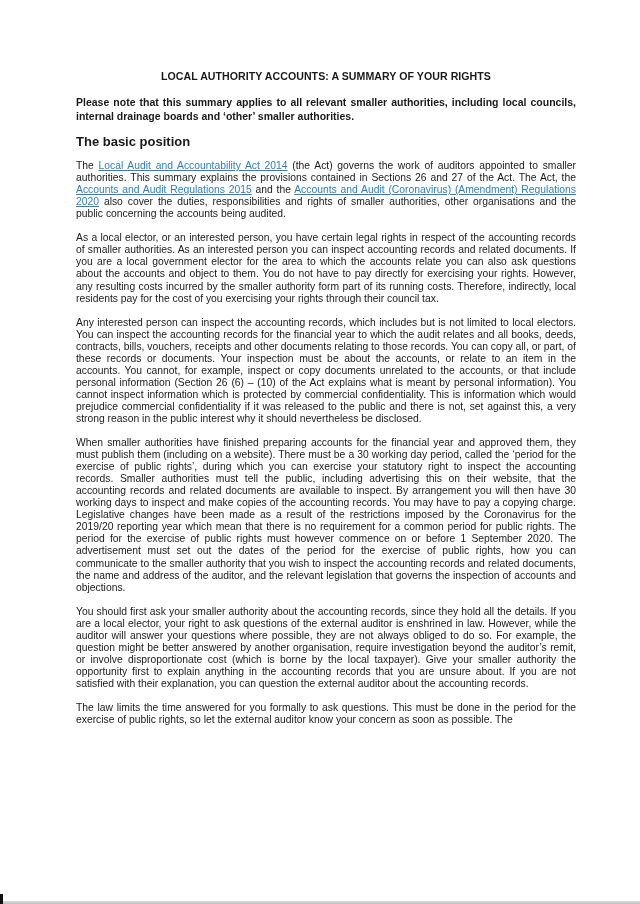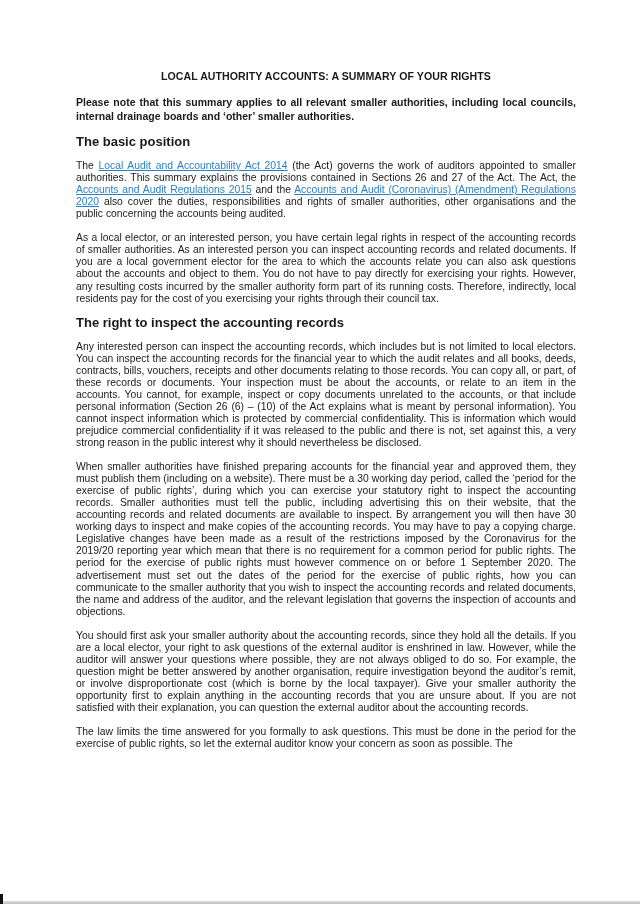--- a/index.html
+++ b/index.html
@@ -73,21 +73,20 @@
 
 <div class="page">
   <div class="title">LOCAL AUTHORITY ACCOUNTS: A SUMMARY OF YOUR RIGHTS</div>
 
   <div class="intro">Please note that this summary applies to all relevant smaller authorities, including local councils, internal drainage boards and ‘other’ smaller authorities.</div>
 
   <h2>The basic position</h2>
   <p><span>The </span><a class="link" href="#">Local Audit and Accountability Act 2014</a><span> (the Act) governs the work of auditors appointed to smaller authorities. This summary explains the provisions contained in Sections 26 and 27 of the Act. The Act, the </span><a class="link" href="#">Accounts and Audit Regulations 2015</a><span> and the </span><a class="link" href="#">Accounts and Audit (Coronavirus) (Amendment) Regulations 2020</a><span> also cover the duties, responsibilities and rights of smaller authorities, other organisations and the public concerning the accounts being audited.</span></p>
   <p>As a local elector, or an interested person, you have certain legal rights in respect of the accounting records of smaller authorities. As an interested person you can inspect accounting records and related documents. If you are a local government elector for the area to which the accounts relate you can also ask questions about the accounts and object to them. You do not have to pay directly for exercising your rights. However, any resulting costs incurred by the smaller authority form part of its running costs. Therefore, indirectly, local residents pay for the cost of you exercising your rights through their council tax.</p>
 
-  <h2>The right to inspect the accounting records</h2>
   <p>Any interested person can inspect the accounting records, which includes but is not limited to local electors. You can inspect the accounting records for the financial year to which the audit relates and all books, deeds, contracts, bills, vouchers, receipts and other documents relating to those records. You can copy all, or part, of these records or documents. Your inspection must be about the accounts, or relate to an item in the accounts. You cannot, for example, inspect or copy documents unrelated to the accounts, or that include personal information (Section 26 (6) – (10) of the Act explains what is meant by personal information). You cannot inspect information which is protected by commercial confidentiality. This is information which would prejudice commercial confidentiality if it was released to the public and there is not, set against this, a very strong reason in the public interest why it should nevertheless be disclosed.</p>
   <p><span>When smaller authorities have finished preparing accounts for the financial year and approved them, they must publish them (including on a website). There must be a 30 working day period, called the ‘period for the exercise of public rights’, during which you can exercise your statutory right to inspect the accounting records. Smaller authorities must tell the public, including advertising this on their website, that the accounting records and related documents are available to inspect. By arrangement you will then have 30 working days to inspect and make copies of the accounting records. You may have to pay a copying charge. </span><b>Legislative changes have been made as a result of the restrictions imposed by the Coronavirus for the 2019/20 reporting year which mean that there is no requirement for a common period for public rights.  The period for the exercise of public rights must however commence on or before 1 September 2020.</b><span> The advertisement must set out the dates of the period for the exercise of public rights, how you can communicate to the smaller authority that you wish to inspect the accounting records and related documents, the name and address of the auditor, and the relevant legislation that governs the inspection of accounts and objections.</span></p>
 
   <p><b>You should first ask your smaller authority</b><span> about the accounting records, since they hold all the details. If you are a local elector, your right to ask questions of the external auditor is enshrined in law. However, while the auditor will answer your questions where possible, they are not always obliged to do so. For example, the question might be better answered by another organisation, require investigation beyond the auditor’s remit, or involve disproportionate cost (which is borne by the local taxpayer). Give your smaller authority the opportunity first to explain anything in the accounting records that you are unsure about. If you are not satisfied with their explanation, you can question the external auditor about the accounting records.</span></p>
   <p>The law limits the time answered for you formally to ask questions. This must be done in the period for the exercise of public rights, so let the external auditor know your concern as soon as possible. The</p>
 </div>
 
 <div class="scan-edge"></div>
 <div class="scan-corner"></div>
 

